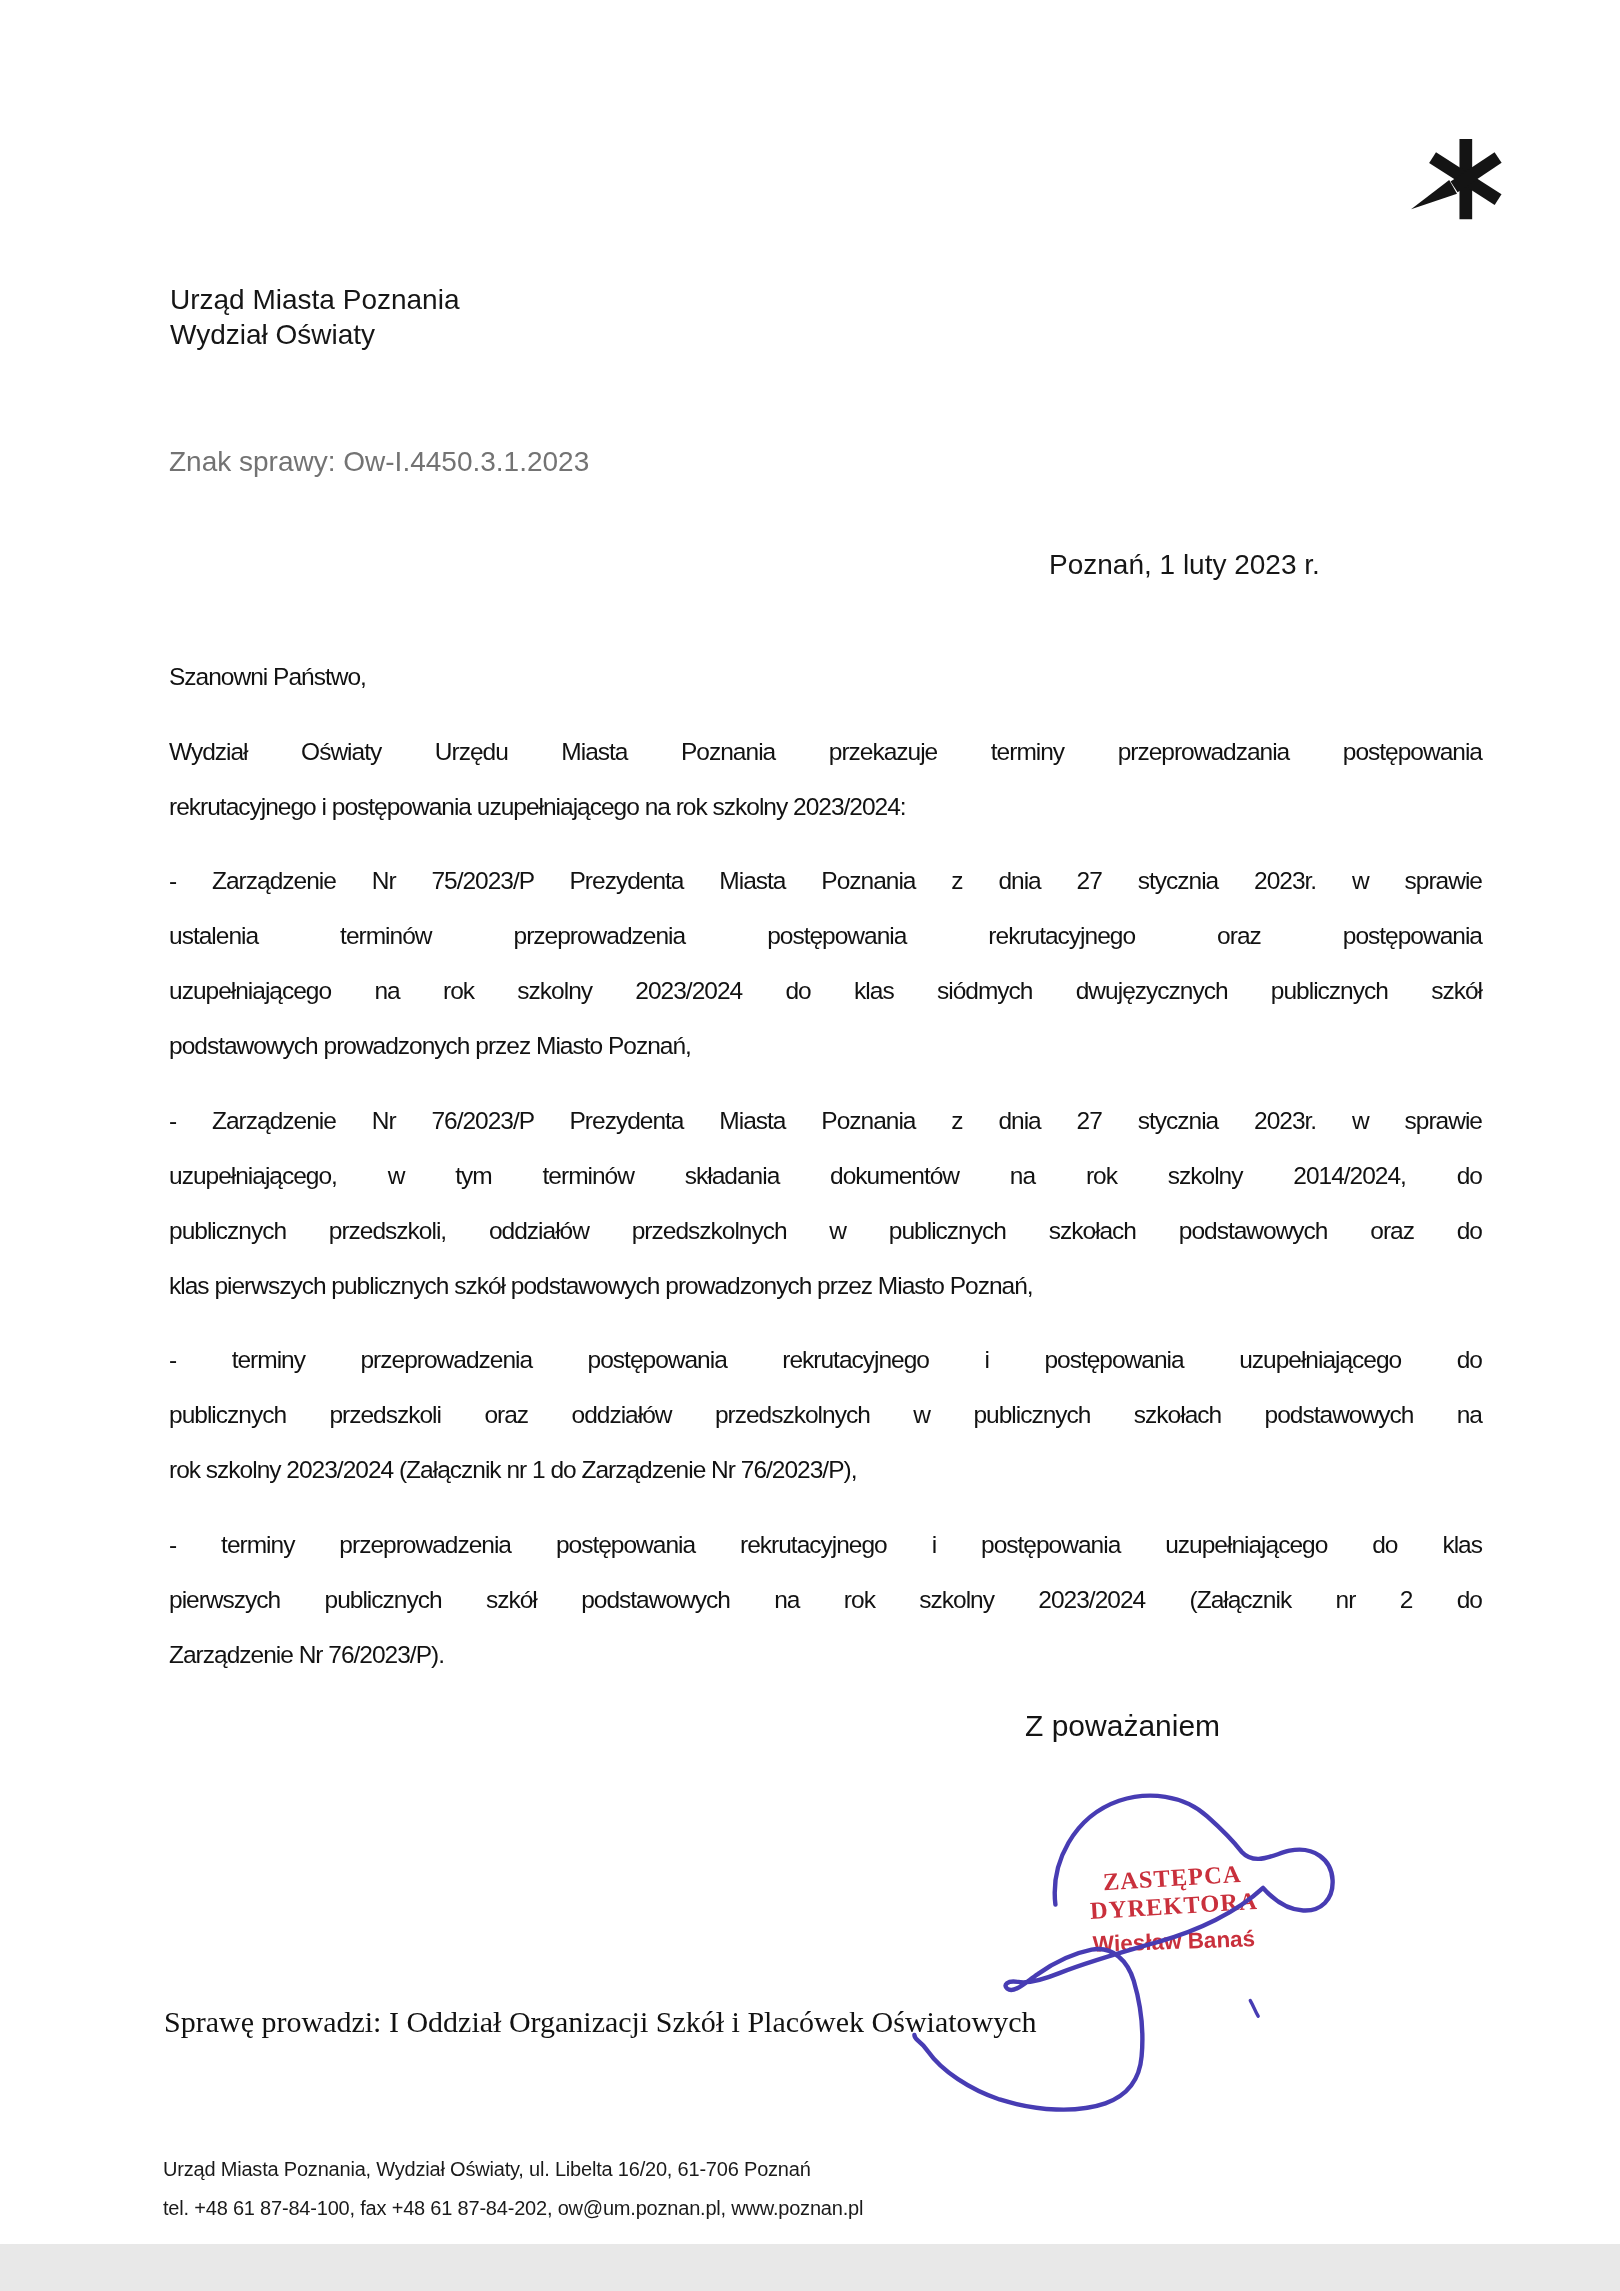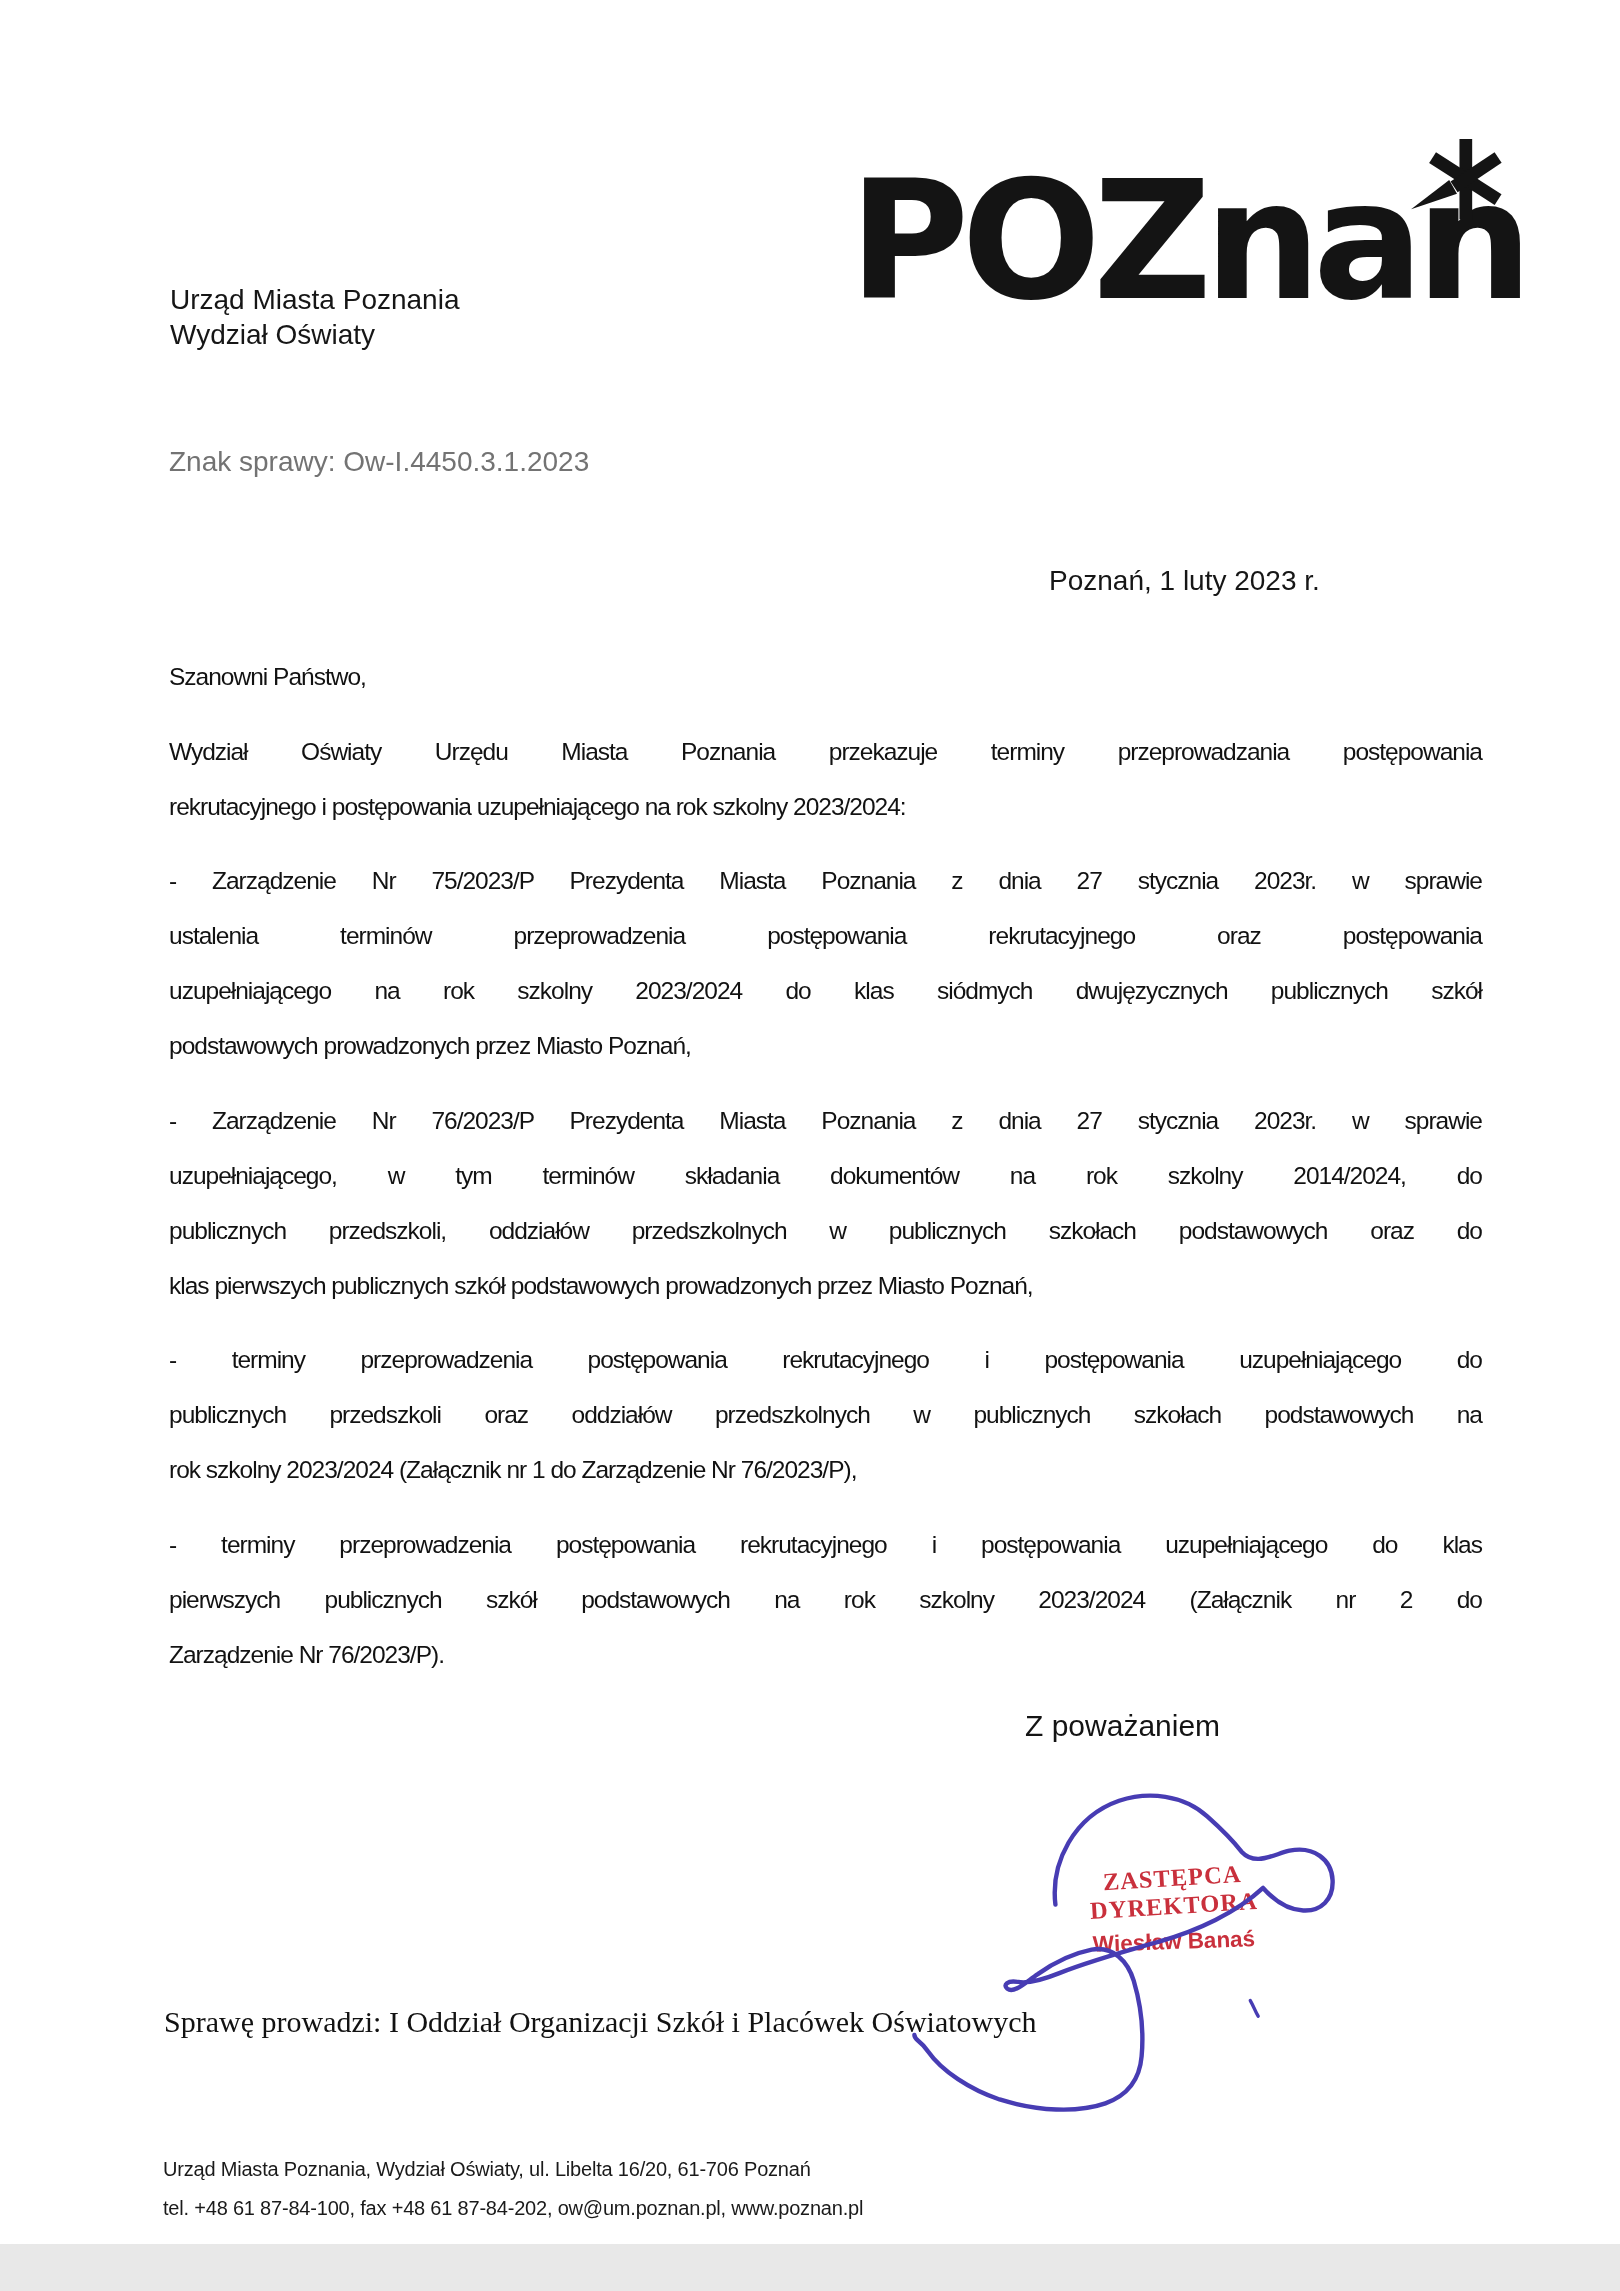--- a/index.html
+++ b/index.html
@@ -18,21 +18,21 @@
   }
   .logo{
     position:absolute;left:849px;top:160px;
     font-family:"DejaVu Sans","Liberation Sans",sans-serif;
     font-weight:bold;font-size:164px;line-height:164px;
     letter-spacing:-7.8px;color:#141414;white-space:nowrap;
   }
   .logo-star{position:absolute;left:1409px;top:137px;width:98px;height:88px;}
   
   .case-number{position:absolute;left:169px;top:446px;font-size:28px;color:#737373;}
-  .date-line{position:absolute;left:1049px;top:549px;font-size:28px;color:#161616;margin-top:16px;}
+  .date-line{position:absolute;left:1049px;top:549px;font-size:28px;color:#161616;}
   
   .body-block{
     position:absolute;left:169px;top:649px;width:1313px;
     font-size:24.5px;letter-spacing:-1px;line-height:55px;color:#121212;
   }
   .salutation{margin:0 0 19.6px 0;}
   .para{margin:0 0 19.6px 0;}
   .para:last-child{margin-bottom:0;}
   .line{text-align:justify;text-align-last:justify;text-justify:inter-word;}
   .line.last{text-align-last:left;}
@@ -66,21 +66,20 @@
 </head>
 <body>
 
 <div class="page">
 
   <div class="sender">
     <div>Urząd Miasta Poznania</div>
     <div>Wydział Oświaty</div>
   </div>
 
-  <div class="logo">POZnan</div>
   <svg class="logo-star" viewBox="0 0 100 90" aria-hidden="true">
     <line x1="58" y1="2" x2="58" y2="84" stroke="#141414" stroke-width="13"></line>
     <line x1="24" y1="21" x2="91" y2="64" stroke="#141414" stroke-width="13"></line>
     <line x1="91" y1="21" x2="46" y2="51" stroke="#141414" stroke-width="13"></line>
     <polygon points="41,44 2,74 49,58" fill="#141414"></polygon>
   </svg>
 
   <div class="case-number">Znak sprawy: Ow-I.4450.3.1.2023</div>
   <div class="date-line">Poznań, 1 luty 2023 r.</div>
 

